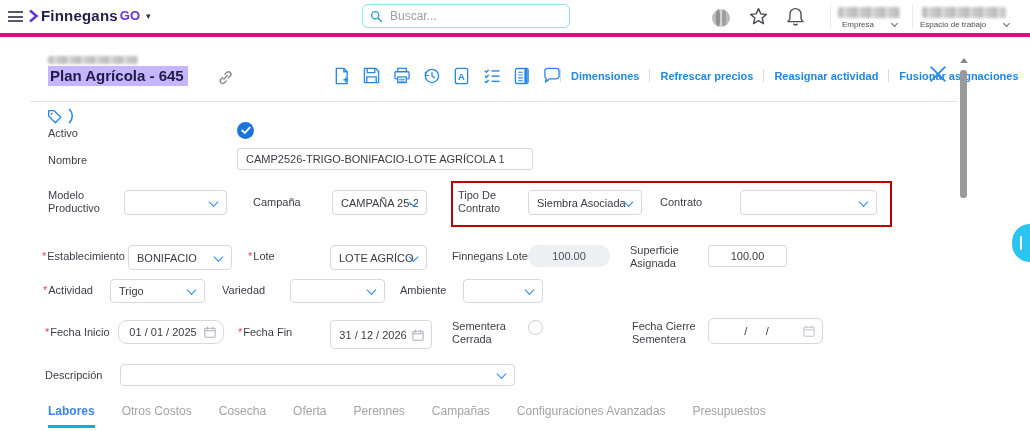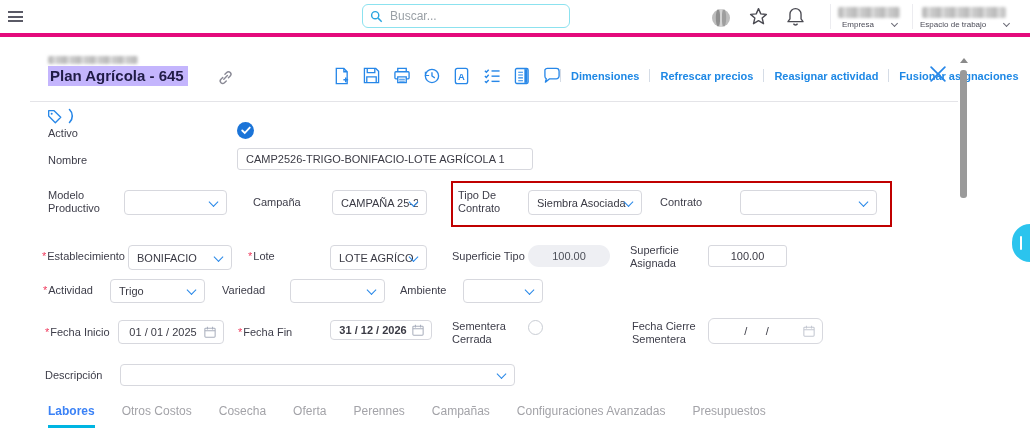--- a/index.html
+++ b/index.html
@@ -67,20 +67,28 @@
 </head>
 <body>
 
 <div class="topbar">
   <div class="burger">
       <i></i>
       <i></i>
       <i></i>
     </div>
 
+  <div class="logo">
+    <svg width="11" height="14" viewBox="0 0 11 14">
+      <path d="M2 1.5 L8.5 7 L2 12.5" fill="none" stroke="#6433e0" stroke-width="2.6"></path>
+    </svg>
+    <span class="name">Finnegans</span>
+    <span class="suffix">GO</span>
+    <span class="caret">▾</span>
+  </div>
 
   <div class="search">
     <svg width="13" height="13" viewBox="0 0 20 20">
       <circle cx="8" cy="8" r="5.5" fill="none" stroke="#2aa4df" stroke-width="2.2"></circle>
       <line x1="12.5" y1="12.5" x2="18" y2="18" stroke="#2aa4df" stroke-width="2.2"></line>
     </svg>
     <input type="text" placeholder="Buscar..." style="">
   </div>
 
   <svg class="abs" style="left:711px;top:8px;" width="20" height="20" viewBox="0 0 20 20">
@@ -274,21 +282,21 @@
   <span class="val">BONIFACIO</span>
   <span class="chev"></span>
 </div>
 
 <span class="lbl" style="left:248px;top:250px;"><span class="req">*</span><span>Lote</span></span>
 <div class="fld" style="left:330px;top:245px;width:97px;height:25px;">
   <span class="val">LOTE AGRÍCO</span>
   <span class="chev"></span>
 </div>
 
-<span class="lbl" style="left:452px;top:250px;">Superficie Tipo</span>
+<span class="lbl" style="left:452px;top:250px;">Finnegans Lote</span>
 <div class="fld pill" style="left:528px;top:245px;width:82px;height:22px;">
   <span class="val">100.00</span>
 </div>
 
 <span class="lbl" style="left:630px;top:244px;width:64px;">Superficie Asignada</span>
 <div class="fld" style="left:708px;top:245px;width:79px;height:22px;border-radius:3px;justify-content:center;">
   <span class="val">100.00</span>
 </div>
 
 <span class="lbl" style="left:43px;top:284px;"><span class="req">*</span><span>Actividad</span></span>
@@ -303,32 +311,32 @@
   <span class="chev"></span>
 </div>
 
 <span class="lbl" style="left:400px;top:284px;">Ambiente</span>
 <div class="fld" style="left:463px;top:279px;width:80px;height:24px;">
   <span class="val"></span>
   <span class="chev"></span>
 </div>
 
 <span class="lbl" style="left:45px;top:326px;"><span class="req">*</span><span>Fecha Inicio</span></span>
-<div class="fld" style="left:118px;top:320px;width:106px;height:24px;padding-right:24px;justify-content:center;">
+<div class="fld" style="left:118px;top:320px;width:106px;height:24px;padding-right:24px;justify-content:center;border-radius:9px;">
   <span class="val">01 / 01 / 2025</span>
   <svg class="cal" width="12" height="12" viewBox="0 0 14 14">
     <g fill="none" stroke="#a9afbd" stroke-width="1.2">
         <rect x="1" y="2.5" width="12" height="10.5" rx="1"></rect>
     <path d="M1 5.5 h12 M4 1 v3 M10 1 v3"></path>
       </g>
     </svg>
 </div>
 
 <span class="lbl" style="left:238px;top:326px;"><span class="req">*</span><span>Fecha Fin</span></span>
-<div class="fld" style="left:330px;top:320px;width:102px;height:20px;padding-right:24px;justify-content:center;font-weight:bold;">
+<div class="fld" style="left:330px;top:320px;width:102px;height:29px;padding-right:24px;justify-content:center;">
   <span class="val">31 / 12 / 2026</span>
   <svg class="cal" width="12" height="12" viewBox="0 0 14 14">
     <g fill="none" stroke="#a9afbd" stroke-width="1.2">
         <rect x="1" y="2.5" width="12" height="10.5" rx="1"></rect>
     <path d="M1 5.5 h12 M4 1 v3 M10 1 v3"></path>
       </g>
     </svg>
 </div>
 
 <span class="lbl" style="left:452px;top:320px;width:62px;">Sementera Cerrada</span>

